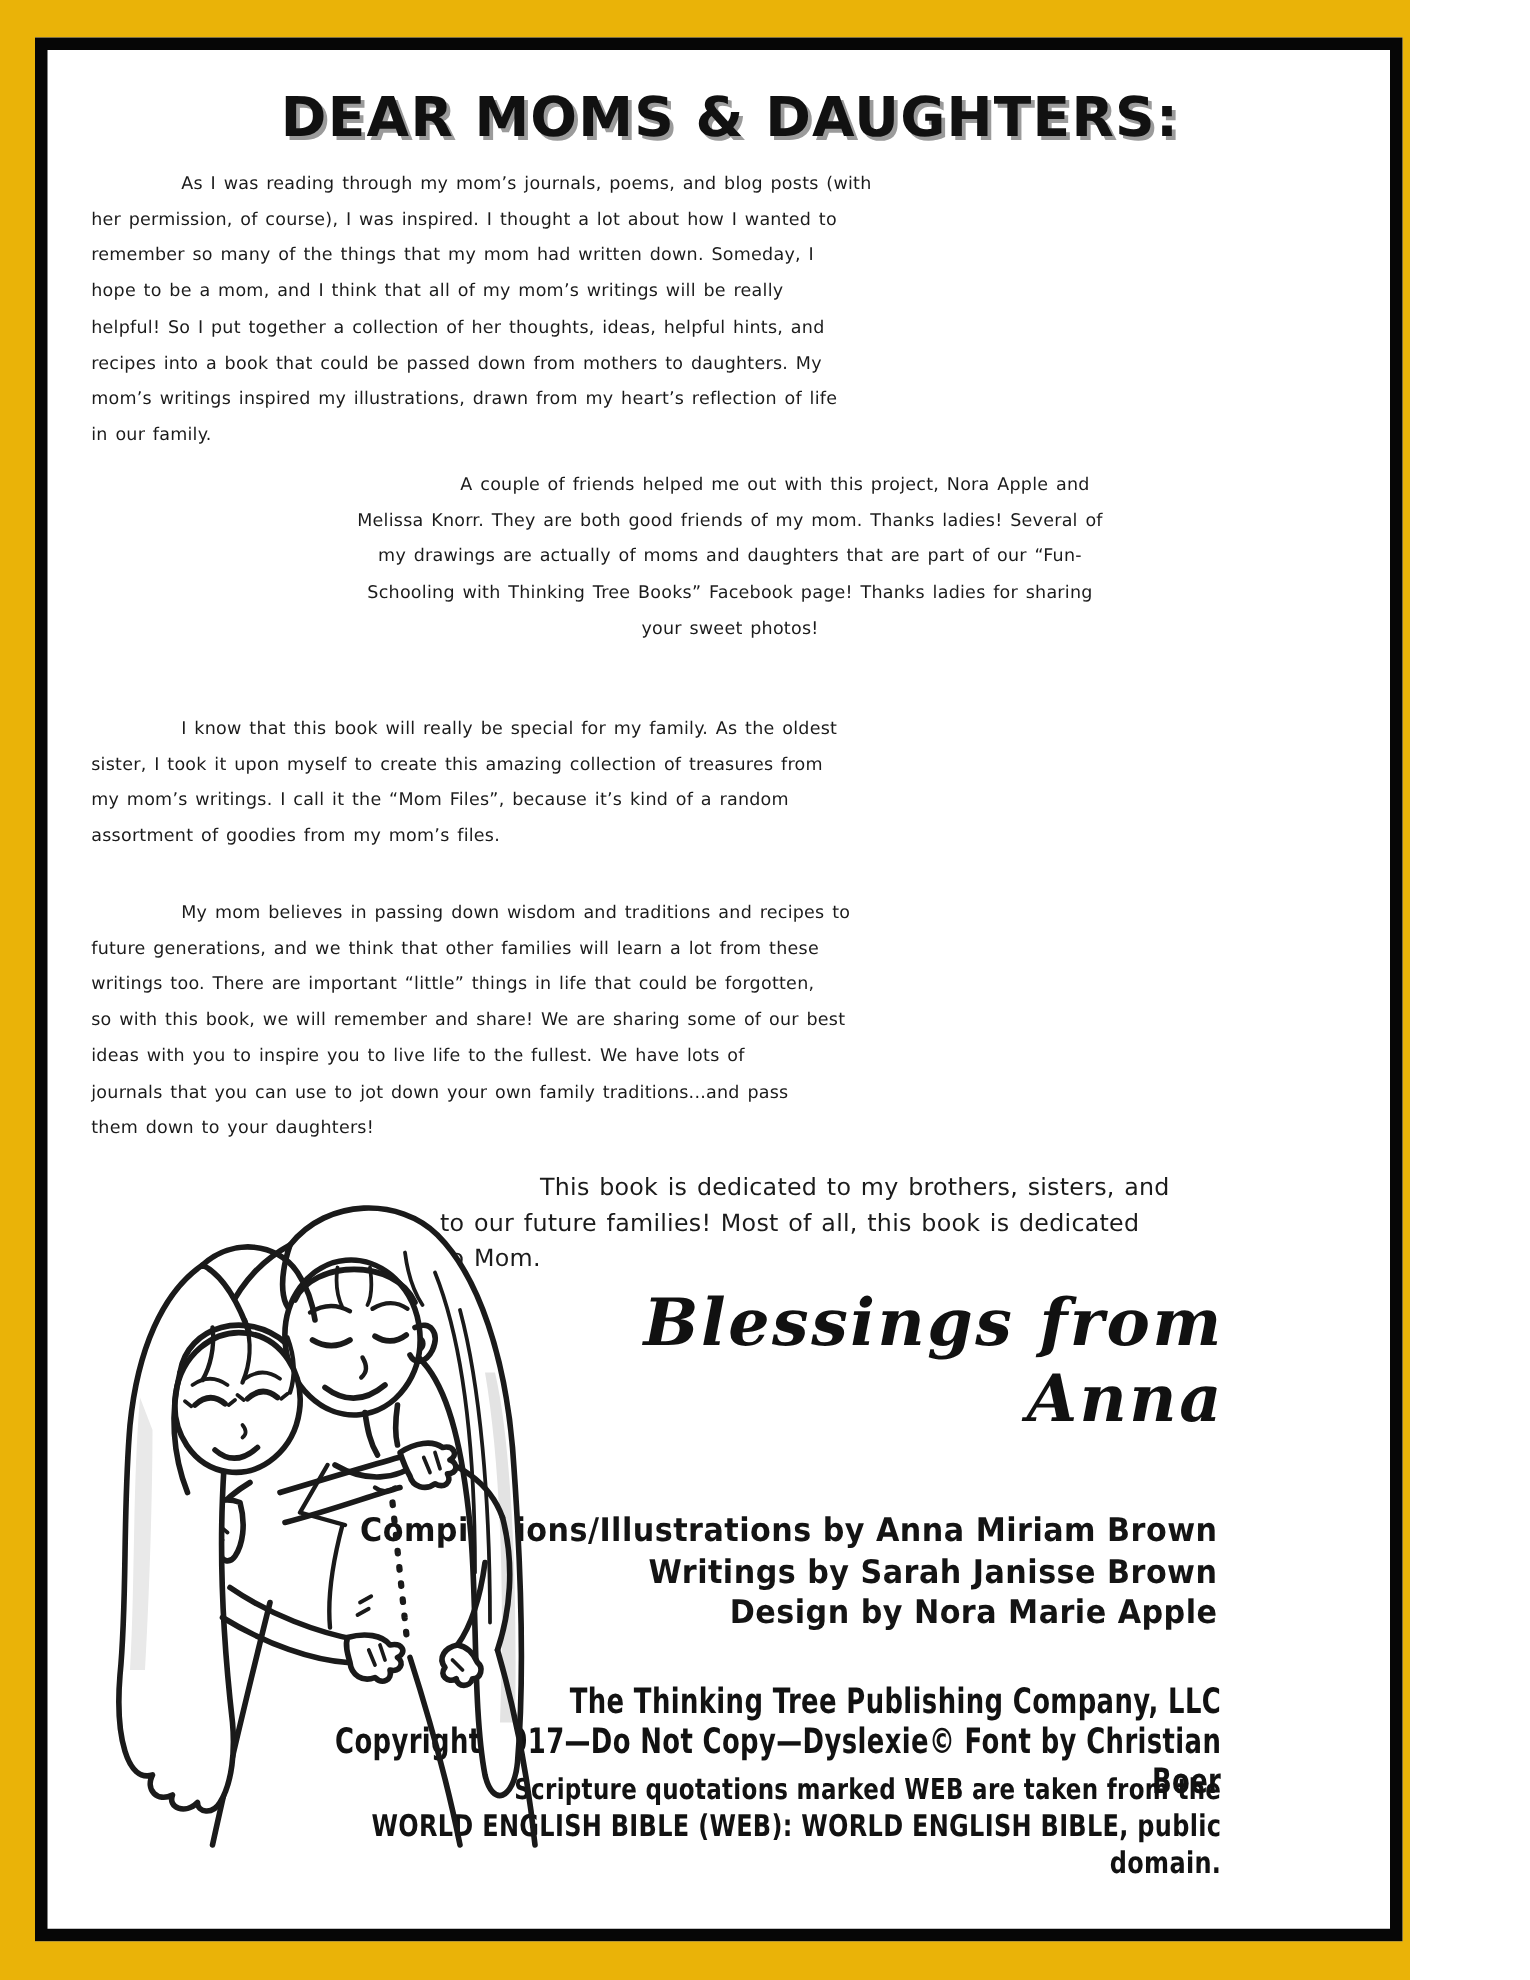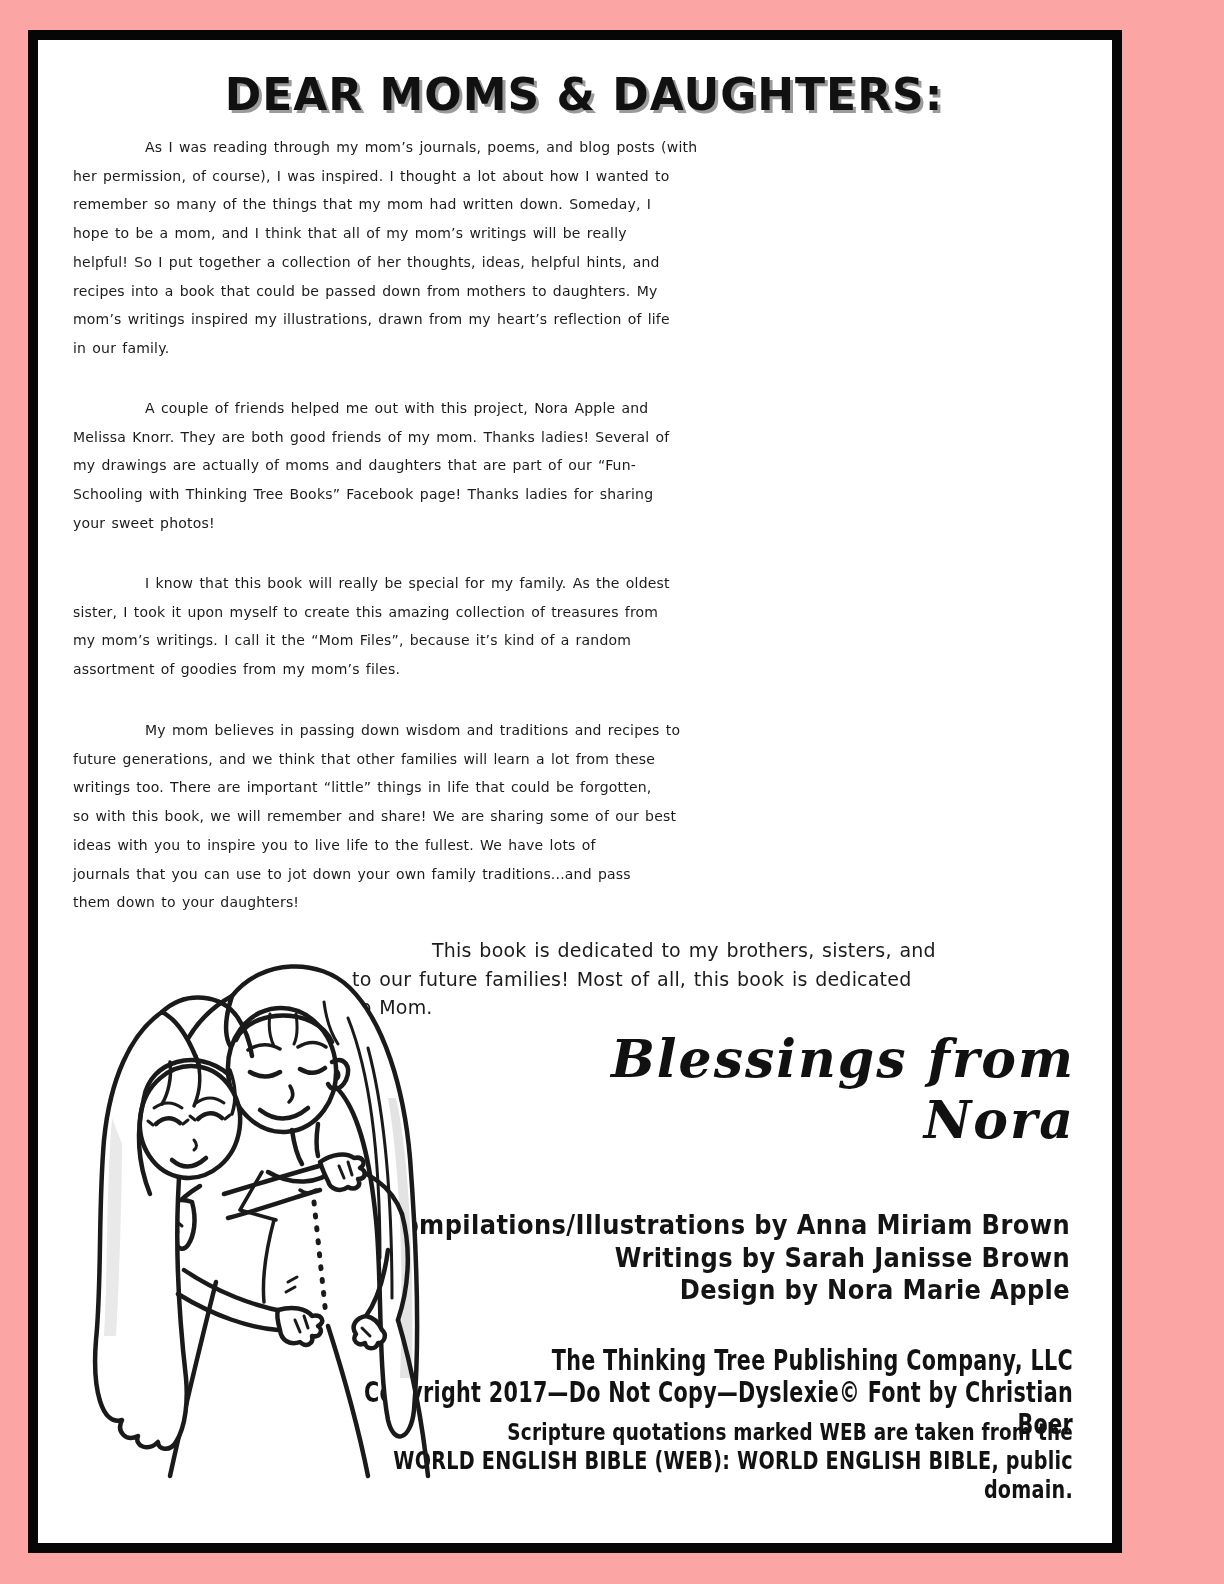--- a/index.html
+++ b/index.html
@@ -1,36 +1,36 @@
 <!DOCTYPE html>
 <html><head>
 <meta charset="utf-8">
 <style>
   html,body { margin:0; padding:0; background:#ffffff; }
   .page {
-    position:relative; width:1224px; height:1584px; background:#fca5a5;
+    position:relative; width:1128px; height:1584px; background:#eab308;
     font-family:"DejaVu Sans", sans-serif; color:#1a1a1a; overflow:hidden;
   }
   .frame {
     position:absolute; left:28px; top:30px; width:1094px; height:1523px;
     border:10px solid #060606; box-sizing:border-box; background:#ffffff;
   }
   .title {
     position:absolute; left:73px; top:72px; width:1022px; text-align:center;
     font-size:44px; font-weight:800; letter-spacing:1px; line-height:1.05;
     color:#111; text-shadow:3px 3px 0 #9b9b9b;
   }
   .body-text {
     position:absolute; left:73px; width:1022px;
     font-size:14px; line-height:28.7px; letter-spacing:0.2px; word-spacing:1.5px;
     white-space:pre-line; color:#1b1b1b;
   }
   .indent { text-indent:72px; }
   .p1 { top:133px; }
-  .p2 { top:394px; }
+  .p2 { top:374px;text-align:center; }
   .p3 { top:569px; }
   .p4 { top:716px; }
   .dedication {
     position:absolute; left:352px; top:936px; width:732px;
     font-size:19px; line-height:28.7px; letter-spacing:0.2px; word-spacing:1.5px;
     white-space:pre-line; text-indent:80px; color:#1b1b1b;
   }
   .signature {
     position:absolute; right:149px; top:1028px; width:620px; text-align:right;
     font-family:"DejaVu Serif", serif; font-style:italic; font-weight:bold;
@@ -85,21 +85,21 @@
 writings too. There are important “little” things in life that could be forgotten,
 so with this book, we will remember and share! We are sharing some of our best
 ideas with you to inspire you to live life to the fullest. We have lots of
 journals that you can use to jot down your own family traditions...and pass
 them down to your daughters!</div>
 
   <div class="dedication">This book is dedicated to my brothers, sisters, and
 to our future families! Most of all, this book is dedicated
 to Mom.</div>
 
-  <div class="signature">Blessings from Nora</div>
+  <div class="signature">Blessings from Anna</div>
 
   <div class="credits">
     <span>Compilations/Illustrations by Anna Miriam Brown</span>
     <span>Writings by Sarah Janisse Brown</span>
     <span>Design by Nora Marie Apple</span>
   </div>
 
   <div class="publisher">
     <span>The Thinking Tree Publishing Company, LLC</span>
     <span>Copyright 2017—Do Not Copy—Dyslexie© Font by Christian Boer</span>

